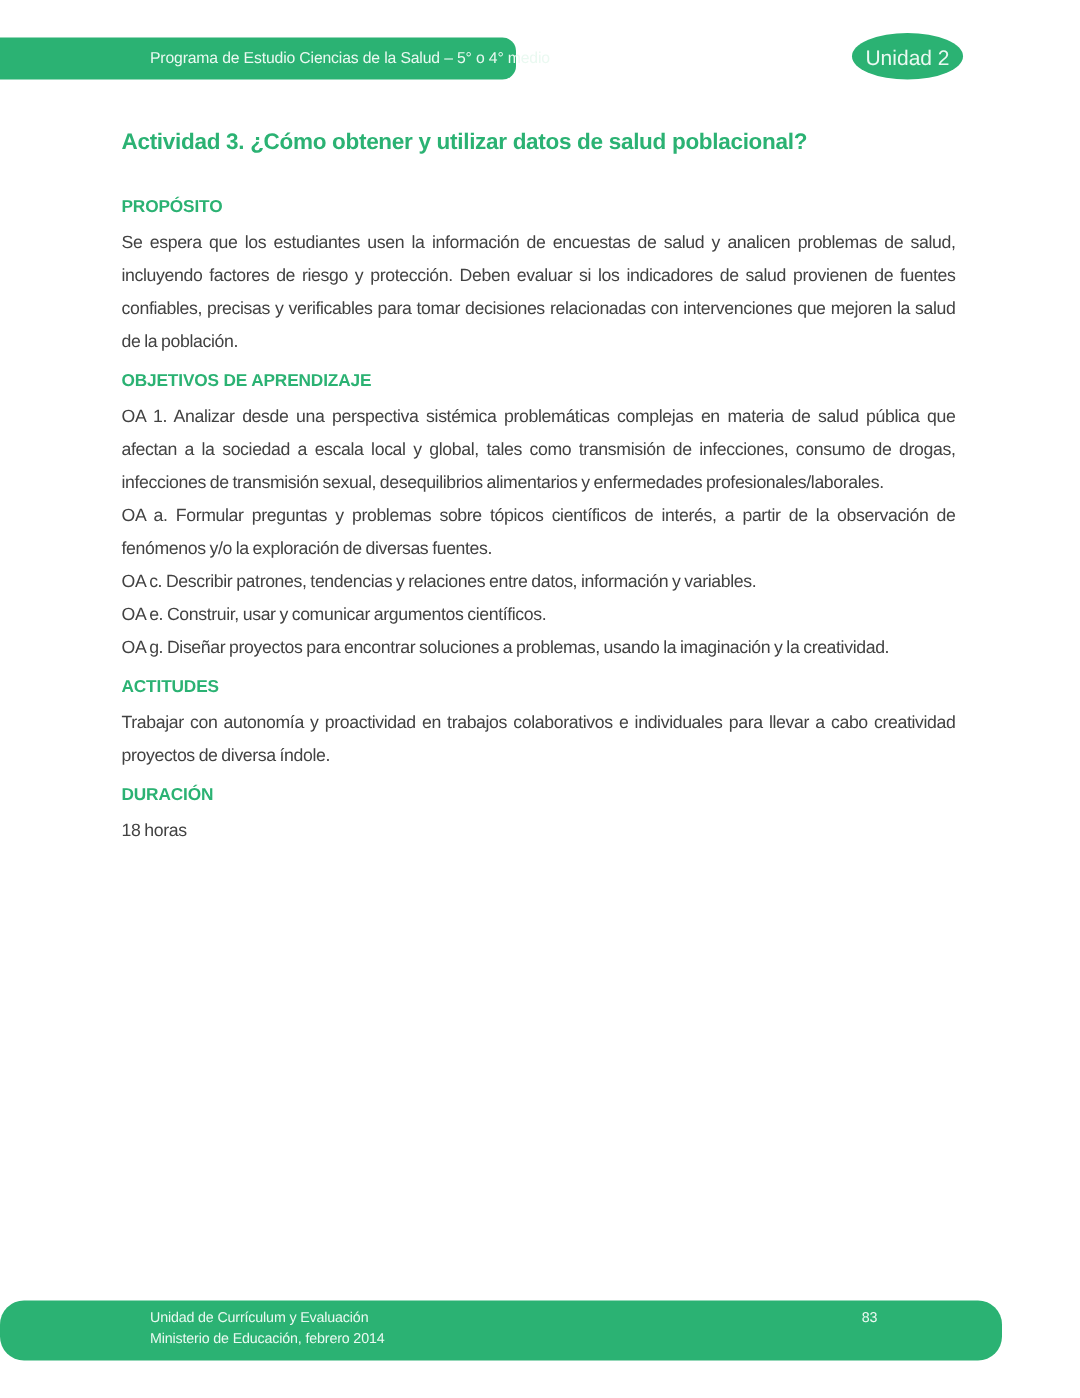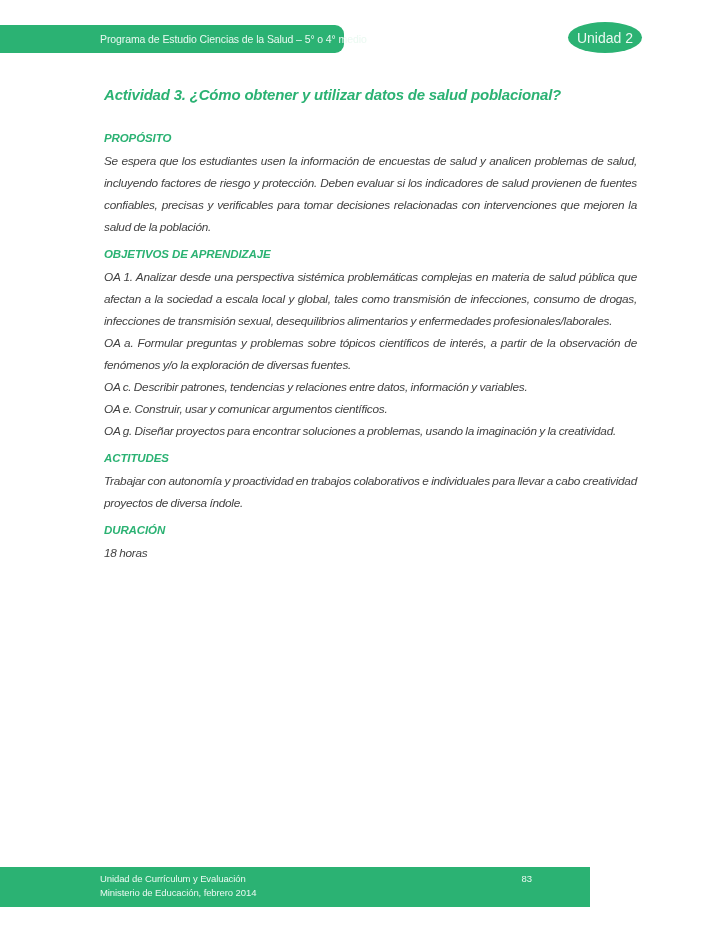--- a/index.html
+++ b/index.html
@@ -35,21 +35,21 @@
     position:absolute;top:22px;left:568px;
     width:74px;height:31px;
     background:var(--green);
     border-radius:50%;
     display:flex;align-items:center;justify-content:center;
     color:var(--band-text);
     font-size:14px;
   }
   .content{
     position:absolute;
-    left:104px;right:83px;top:84px;font-style:italic;
+    left:81px;right:83px;top:84px;
   }
   .title{
     color:var(--title-green);
     font-size:15px;
     font-weight:bold;
     letter-spacing:-0.2px;
     line-height:22px;
     margin-bottom:26px;
   }
   .section h2{
@@ -66,26 +66,27 @@
     font-size:11.8px;
     letter-spacing:-0.25px;
     word-spacing:-0.5px;
     line-height:22px;
     text-align:justify;
   }
   .section p + p{}
   
   .footer-band{
     position:absolute;top:867px;left:0;
-    width:590px;height:40px;
+    width:668px;height:40px;
     background:var(--green);
     display:flex;
     justify-content:space-between;
-    padding:5px 58px 0 100px;
+    padding:5px 83px 0 100px;
     color:var(--band-text);
+    border-radius:16px;
   }
   .footer-left div{
     font-size:9.5px;
     line-height:14px;
     letter-spacing:-0.1px;
   }
   .footer-page{
     font-size:9.5px;
     line-height:14px;
   }

